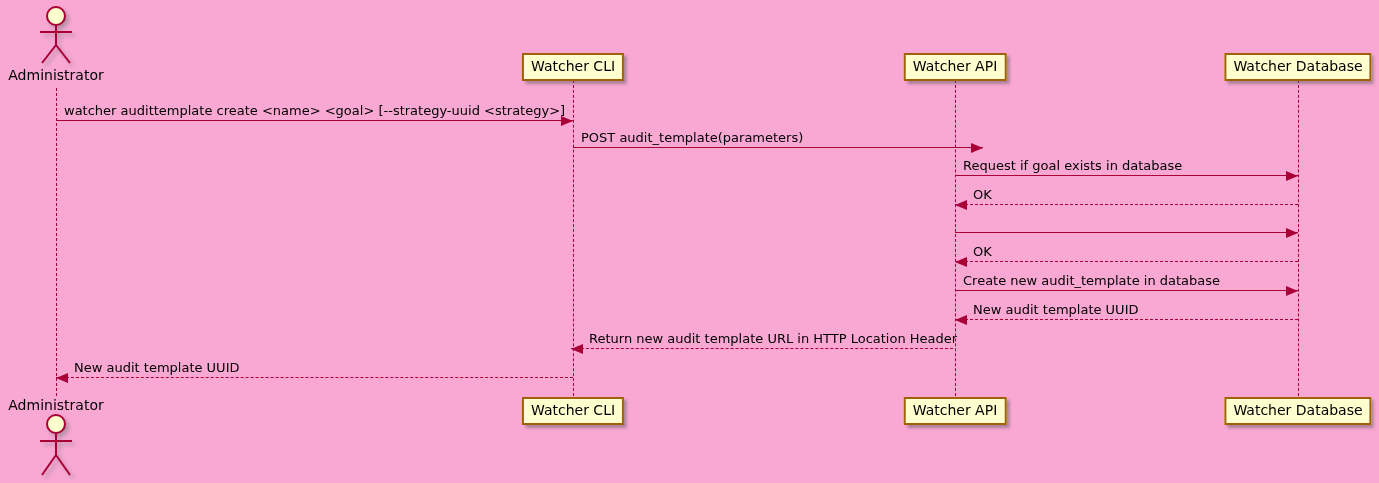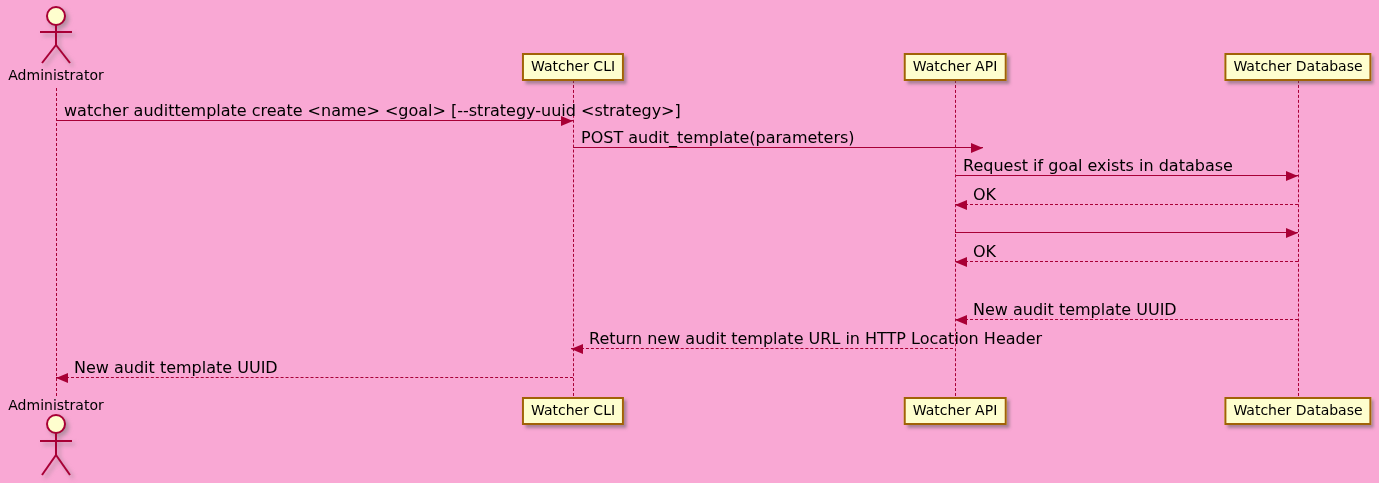--- a/index.html
+++ b/index.html
@@ -48,21 +48,21 @@
   }
   
   .msg {
     position: absolute;
     height: 20px;
   }
   .msg-label {
     position: absolute;
     left: 0;
     bottom: 3px;
-    font-size: 16px;
+    font-size: 13px;
     line-height: 15px;
     white-space: nowrap;
     padding-left: 8px;
     color: #000;
   }
   .dir-left .msg-label { padding-left: 18px; }
   .msg-line {
     position: absolute;
     left: 0;
     right: 0;
@@ -132,20 +132,25 @@
     <div class="msg-line"></div>
     <span class="msg-arrowhead"></span>
   </div>
 
   <div class="msg dir-left line-dashed" style="left:955px; top:242px; width:343px;">
     <div class="msg-label">OK</div>
     <div class="msg-line"></div>
     <span class="msg-arrowhead"></span>
   </div>
 
+  <div class="msg dir-right line-solid" style="left:955px; top:271px; width:343px;">
+    <div class="msg-label">Create new audit_template in database</div>
+    <div class="msg-line"></div>
+    <span class="msg-arrowhead"></span>
+  </div>
 
   <div class="msg dir-left line-dashed" style="left:955px; top:300px; width:343px;">
     <div class="msg-label">New audit template UUID</div>
     <div class="msg-line"></div>
     <span class="msg-arrowhead"></span>
   </div>
 
   <div class="msg dir-left line-dashed" style="left:571px; top:329px; width:382px;">
     <div class="msg-label">Return new audit template URL in HTTP Location Header</div>
     <div class="msg-line"></div>

